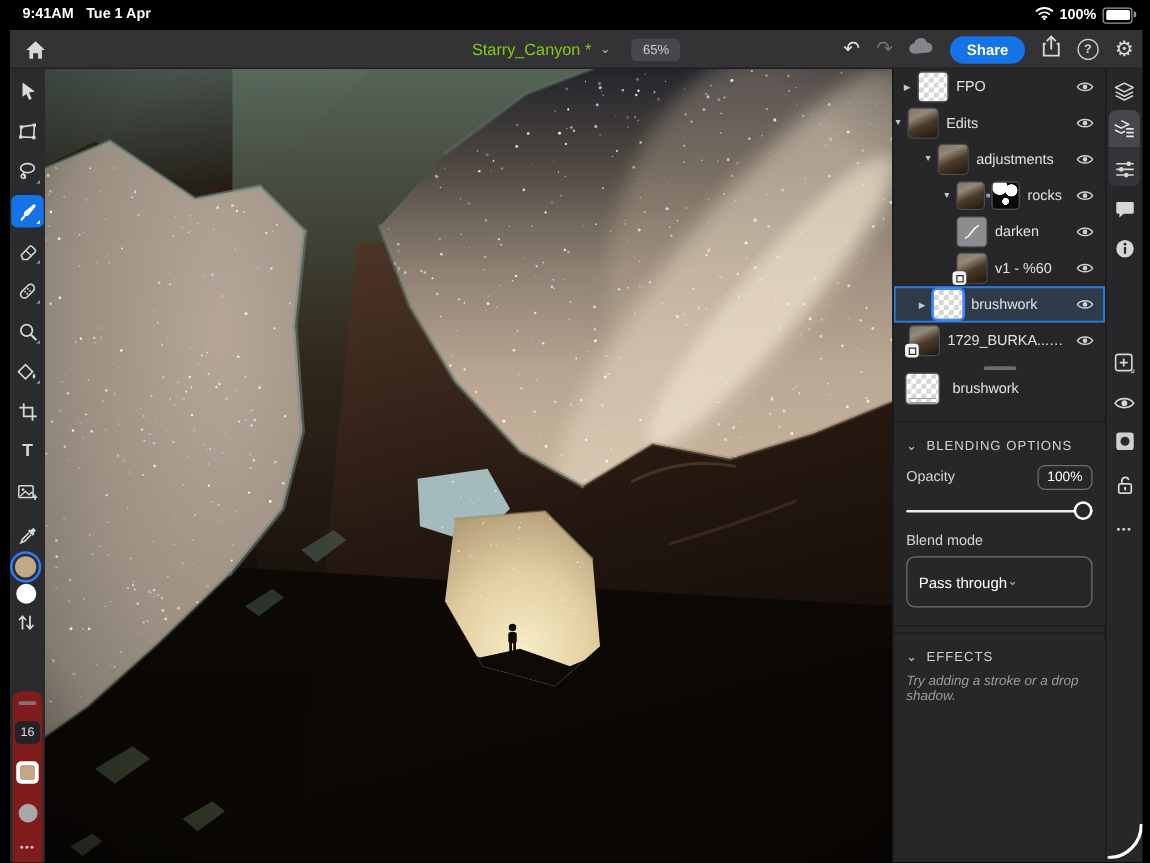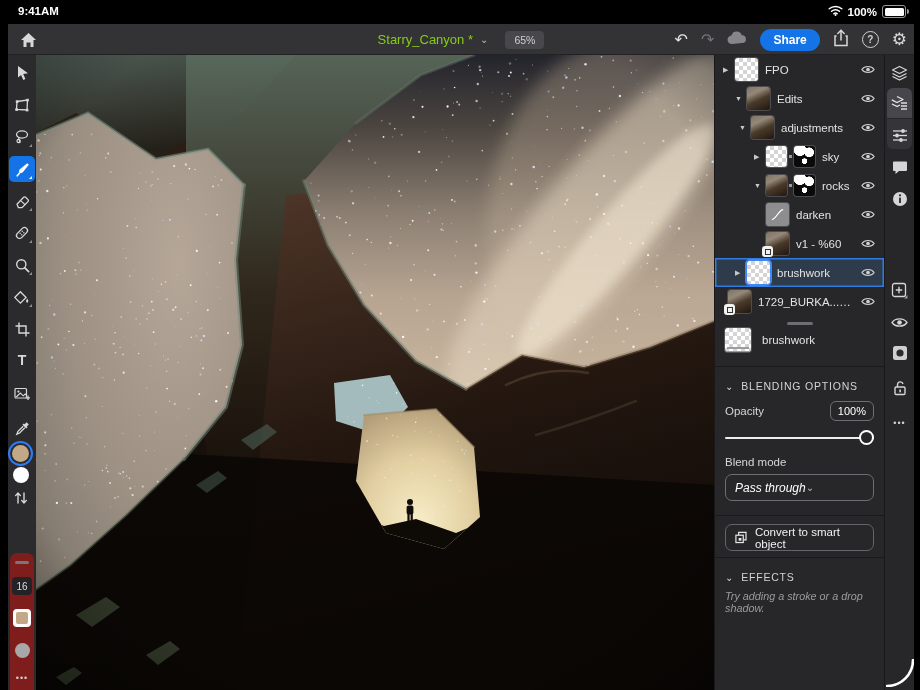--- a/index.html
+++ b/index.html
@@ -1,20 +1,20 @@
 <!DOCTYPE html>
 <html><head>
 <meta charset="utf-8">
 <style>
   html,body{margin:0;padding:0;background:#000;}
   body{width:920px;height:690px;position:relative;overflow:hidden;
        font-family:"Liberation Sans","DejaVu Sans",sans-serif;-webkit-font-smoothing:antialiased;}
   
   .status-bar{position:absolute;top:0;left:0;width:920px;height:24px;background:#000;color:#fff;}
-  .sb-left{position:absolute;left:18px;top:5px;font-size:11.5px;font-weight:bold;display:flex;gap:10px;flex-direction:column;}
+  .sb-left{position:absolute;left:18px;top:5px;font-size:11.5px;font-weight:bold;display:flex;gap:10px;}
   .sb-right{position:absolute;right:14px;top:5px;display:flex;align-items:center;gap:5px;font-size:11.5px;font-weight:bold;}
   .batt{width:22px;height:11px;border:1px solid #9a9a9a;border-radius:3px;position:relative;}
   .batt::before{content:"";position:absolute;inset:1.5px;background:#fff;border-radius:1.5px;}
   .batt::after{content:"";position:absolute;right:-3.5px;top:2.5px;width:2px;height:5px;background:#9a9a9a;border-radius:0 2px 2px 0;}
   
   .app-bar{position:absolute;top:24px;left:8px;width:906px;height:31px;background:#333336;border-bottom:1px solid #222225;box-sizing:border-box;}
   .home-btn{position:absolute;left:8px;top:4px;width:24px;height:24px;display:flex;align-items:center;justify-content:center;}
   .title-wrap{position:absolute;left:0;right:0;top:0;height:31px;display:flex;align-items:center;justify-content:center;gap:7px;}
   .doc-title{font-size:13px;color:#84cc16;}
   .chev{font-size:10px;color:#b8b8b8;}
@@ -72,21 +72,21 @@
   .stackth::after{content:"";position:absolute;left:2px;right:2px;bottom:-1px;height:6px;background:repeating-linear-gradient(#9c9c9e 0 1.5px,transparent 1.5px 3.5px);}
   .sec-div{height:1px;background:#1a1a1c;margin:5px 0;}
   .section-h{display:flex;align-items:center;gap:7px;padding:8px 10px 6px;font-size:10.5px;letter-spacing:.8px;color:#d4d4d4;}
   .section-h .chev{font-size:10px;color:#d4d4d4;}
   .opacity-row{display:flex;justify-content:space-between;align-items:center;padding:3px 10px 0;font-size:11.5px;color:#d6d6d6;}
   .val-box{border:1px solid #6e6e73;border-radius:6px;padding:3px 7px;font-size:11px;color:#fff;}
   .slider{position:relative;margin:9px 10px 4px;height:15px;}
   .track{position:absolute;top:6.5px;left:0;right:0;height:2px;background:#ededed;border-radius:1px;}
   .handle{position:absolute;right:0;top:0;width:15px;height:15px;border:2.5px solid #fff;border-radius:50%;background:#27272a;box-sizing:border-box;}
   .bm-label{padding:7px 10px 6px;font-size:11.5px;color:#d6d6d6;}
-  .dropdown{margin:0 10px;height:27px;border:1px solid #6e6e73;border-radius:7px;display:flex;align-items:center;padding:0 9px;font-size:12px;color:#fff;box-sizing:border-box;font-style:italic;}
+  .dropdown{margin:0 10px;height:41px;border:1px solid #6e6e73;border-radius:7px;display:flex;align-items:center;padding:0 9px;font-size:12px;color:#fff;box-sizing:border-box;}
   .p-btn{margin:8px 10px 6px;height:27px;border:1px solid #64646a;border-radius:7px;display:flex;align-items:center;gap:8px;padding:0 9px;font-size:11.5px;color:#f0f0f0;box-sizing:border-box;}
   .fx{font-style:italic;font-size:12px;color:#e8e8e8;font-weight:bold;}
   .hint{padding:1px 10px;font-style:italic;font-size:10.8px;color:#9b9b9b;}
   
   .right-strip{position:absolute;left:876px;top:0;width:30px;height:635px;background:#27272a;border-left:1px solid #19191b;box-sizing:border-box;}
   .seg{position:absolute;left:2px;width:25px;height:30px;}
   .seg1{top:33px;background:#47474b;border-radius:6px 6px 0 0;}
   .seg2{top:64px;background:#353539;border-radius:0 0 6px 6px;}
   .ricon{position:absolute;left:2px;width:25px;height:24px;display:flex;align-items:center;justify-content:center;}
   .rdots{color:#d0d0d0;font-size:9px;letter-spacing:1px;}
@@ -1266,21 +1266,21 @@
       <span class="thumb checker"></span>
       <span class="lname">FPO</span>
       <span class="eyebox">
           <svg width="14" height="11" viewBox="0 0 16 12">
             <path d="M1,6 C4,1.5 12,1.5 15,6 C12,10.5 4,10.5 1,6 Z" fill="none" stroke="#cfcfcf" stroke-width="1.3"></path>
             <circle cx="8" cy="6" r="2.1" fill="#cfcfcf"></circle>
           </svg>
         </span>
     </div>
 
-    <div class="layer-row" style="padding-left:20px">
+    <div class="layer-row" style="padding-left:0">
       <span class="exp">▼</span>
       <span class="thumb photo"></span>
       <span class="lname">Edits</span>
       <span class="eyebox">
           <svg width="14" height="11" viewBox="0 0 16 12">
             <path d="M1,6 C4,1.5 12,1.5 15,6 C12,10.5 4,10.5 1,6 Z" fill="none" stroke="#cfcfcf" stroke-width="1.3"></path>
             <circle cx="8" cy="6" r="2.1" fill="#cfcfcf"></circle>
           </svg>
         </span>
     </div>
@@ -1290,33 +1290,20 @@
       <span class="thumb photo"></span>
       <span class="lname">adjustments</span>
       <span class="eyebox">
           <svg width="14" height="11" viewBox="0 0 16 12">
             <path d="M1,6 C4,1.5 12,1.5 15,6 C12,10.5 4,10.5 1,6 Z" fill="none" stroke="#cfcfcf" stroke-width="1.3"></path>
             <circle cx="8" cy="6" r="2.1" fill="#cfcfcf"></circle>
           </svg>
         </span>
     </div>
 
-    <div class="layer-row" style="padding-left:39px">
-      <span class="exp">▶</span>
-      <span class="thumb sm checker"></span>
-      <span class="masklink"></span>
-      <span class="thumb sm maskth"></span>
-      <span class="lname">sky</span>
-      <span class="eyebox">
-          <svg width="14" height="11" viewBox="0 0 16 12">
-            <path d="M1,6 C4,1.5 12,1.5 15,6 C12,10.5 4,10.5 1,6 Z" fill="none" stroke="#cfcfcf" stroke-width="1.3"></path>
-            <circle cx="8" cy="6" r="2.1" fill="#cfcfcf"></circle>
-          </svg>
-        </span>
-    </div>
 
     <div class="layer-row" style="padding-left:39px">
       <span class="exp">▼</span>
       <span class="thumb sm photo"></span>
       <span class="masklink"></span>
       <span class="thumb sm maskth"></span>
       <span class="lname">rocks</span>
       <span class="eyebox">
           <svg width="14" height="11" viewBox="0 0 16 12">
             <path d="M1,6 C4,1.5 12,1.5 15,6 C12,10.5 4,10.5 1,6 Z" fill="none" stroke="#cfcfcf" stroke-width="1.3"></path>
@@ -1402,28 +1389,20 @@
     </div>
 
     <div class="bm-label">Blend mode</div>
     <div class="dropdown">
       <span>Pass through</span>
       <span class="chev">⌄</span>
     </div>
 
     <div class="sec-div" style="margin-top:14px"></div>
 
-    <div class="p-btn">
-      <svg width="13" height="13" viewBox="0 0 13 13">
-          <rect x="1" y="4" width="8" height="8" fill="none" stroke="#e8e8e8" stroke-width="1.3"></rect>
-          <path d="M4,4 V1 H12 V9 H9" fill="none" stroke="#e8e8e8" stroke-width="1.3"></path>
-          <rect x="4" y="7" width="3" height="3" fill="#e8e8e8"></rect>
-        </svg>
-      <span>Convert to smart object</span>
-    </div>
 
     <div class="sec-div"></div>
 
     <div class="section-h">
       <span class="chev">⌄</span>
       <span>EFFECTS</span>
     </div>
 
 
     <div class="hint">Try adding a stroke or a drop shadow.</div>

